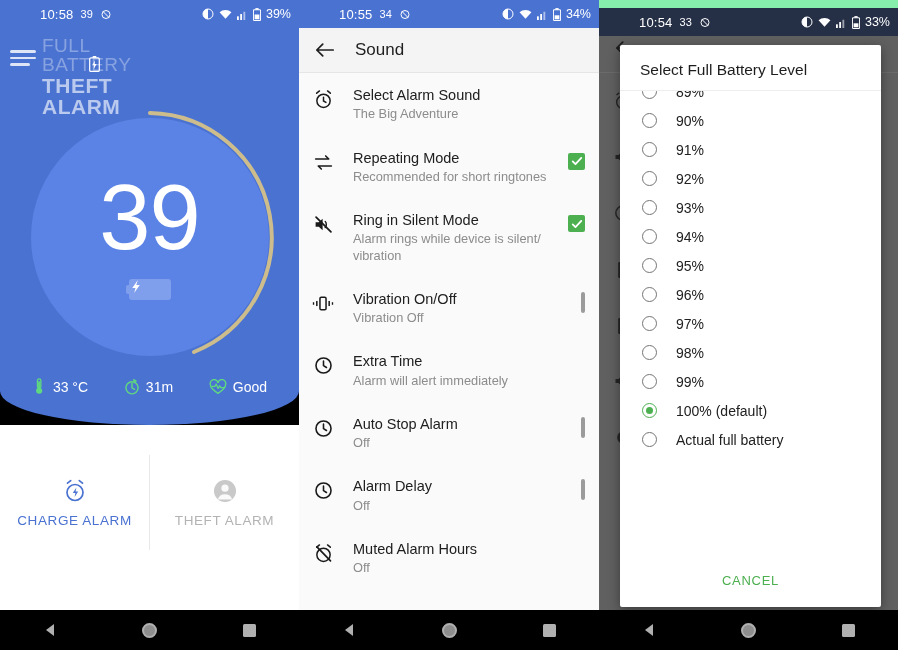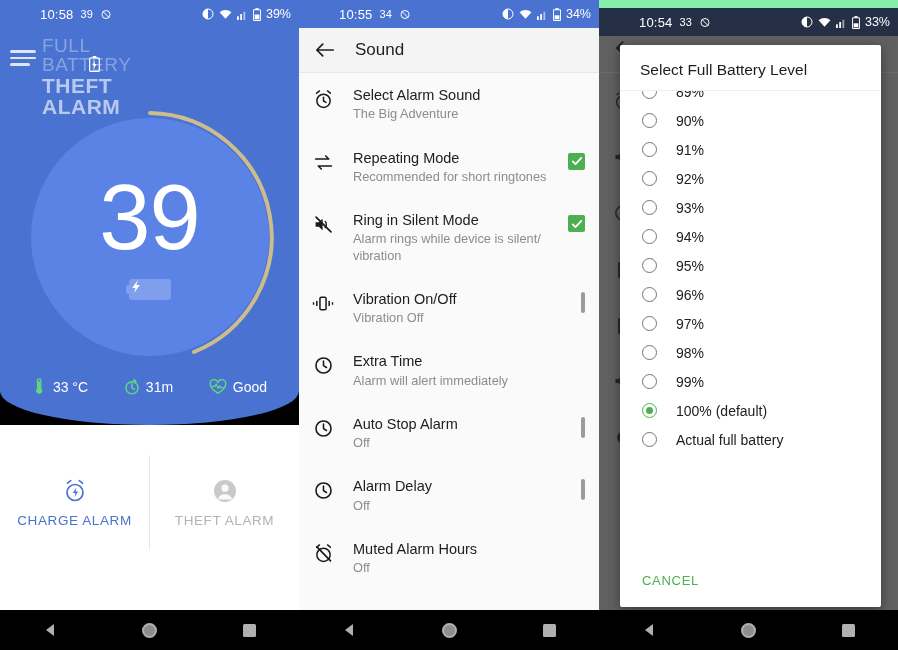--- a/index.html
+++ b/index.html
@@ -108,21 +108,21 @@
     display: flex; flex-direction: column; overflow: hidden;
   }
   .dlg-title { padding: 16px 20px 11px; font-size: 15.5px; color: #1d1d1d; border-bottom: 1px solid #eee; }
   .dlg-list { flex: 1; overflow: hidden; position: relative; }
   .dlg-inner { position: absolute; left: 0; right: 0; top: -14px; }
   .dlg-item { display: flex; align-items: center; gap: 19px; padding: 6.5px 20px 6.5px 22px; cursor: pointer; }
   .radio { width: 15px; height: 15px; border-radius: 50%; border: 1.6px solid #757575; flex: 0 0 15px; }
   .radio-on { width: 15px; height: 15px; border-radius: 50%; border: 1.8px solid #4caf50; flex: 0 0 15px; display: flex; align-items: center; justify-content: center; }
   .radio-on i { width: 7px; height: 7px; border-radius: 50%; background: #4caf50; display: block; }
   .dlg-label { font-size: 14px; color: #212121; }
-  .dlg-actions { padding: 4px 18px 13px; display: flex; justify-content: flex-start; }
+  .dlg-actions { padding: 4px 18px 13px; display: flex; justify-content: center; }
   .cancel-btn { font-size: 13px; color: #4caf50; letter-spacing: .7px; background: none; border: 0; cursor: pointer; font-family: inherit; padding: 6px 4px; }
 
   
   .navbar {
     position: absolute; left: 0; right: 0; bottom: 0; height: 40px;
     background: #000; display: flex; align-items: center; justify-content: space-around;
   }
   .nav-btn { cursor: pointer; line-height: 0; }
   .nav-sq { width: 13px; height: 13px; background: #b0b0b0; border-radius: 1.5px; }
   .nav-circle { width: 15px; height: 15px; border-radius: 50%; border: 2px solid #b0b0b0; background: #8e8e8e; }

